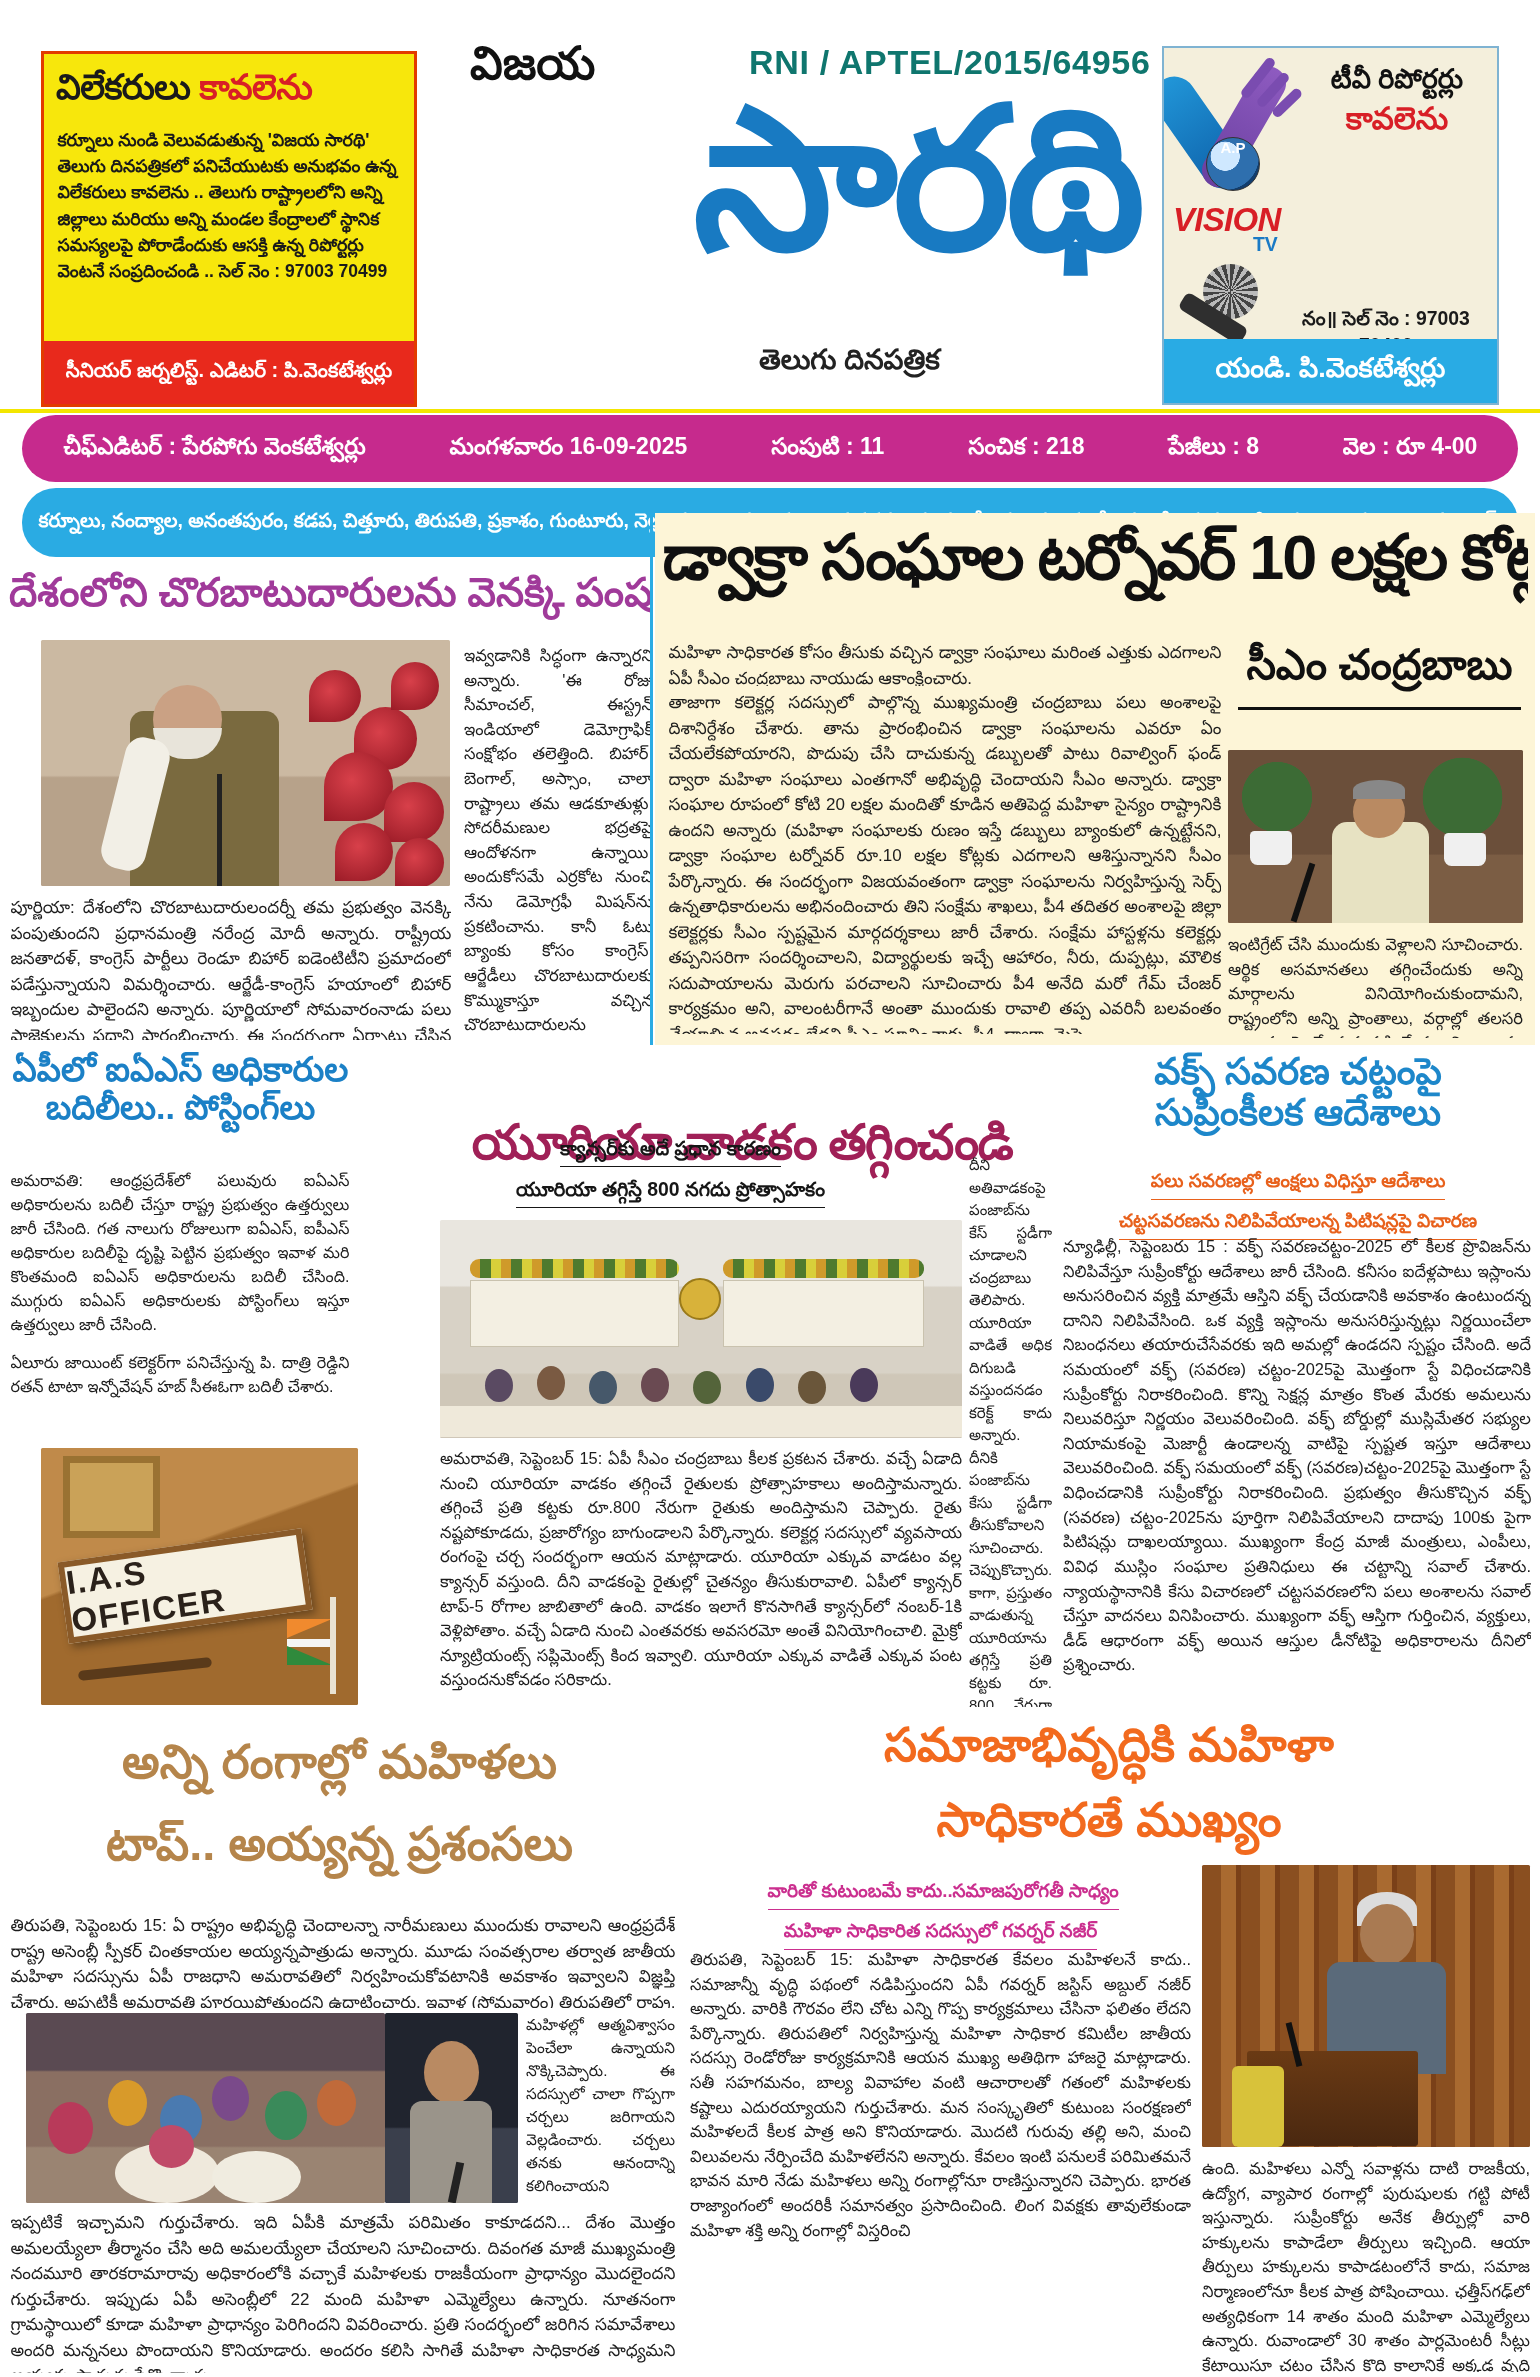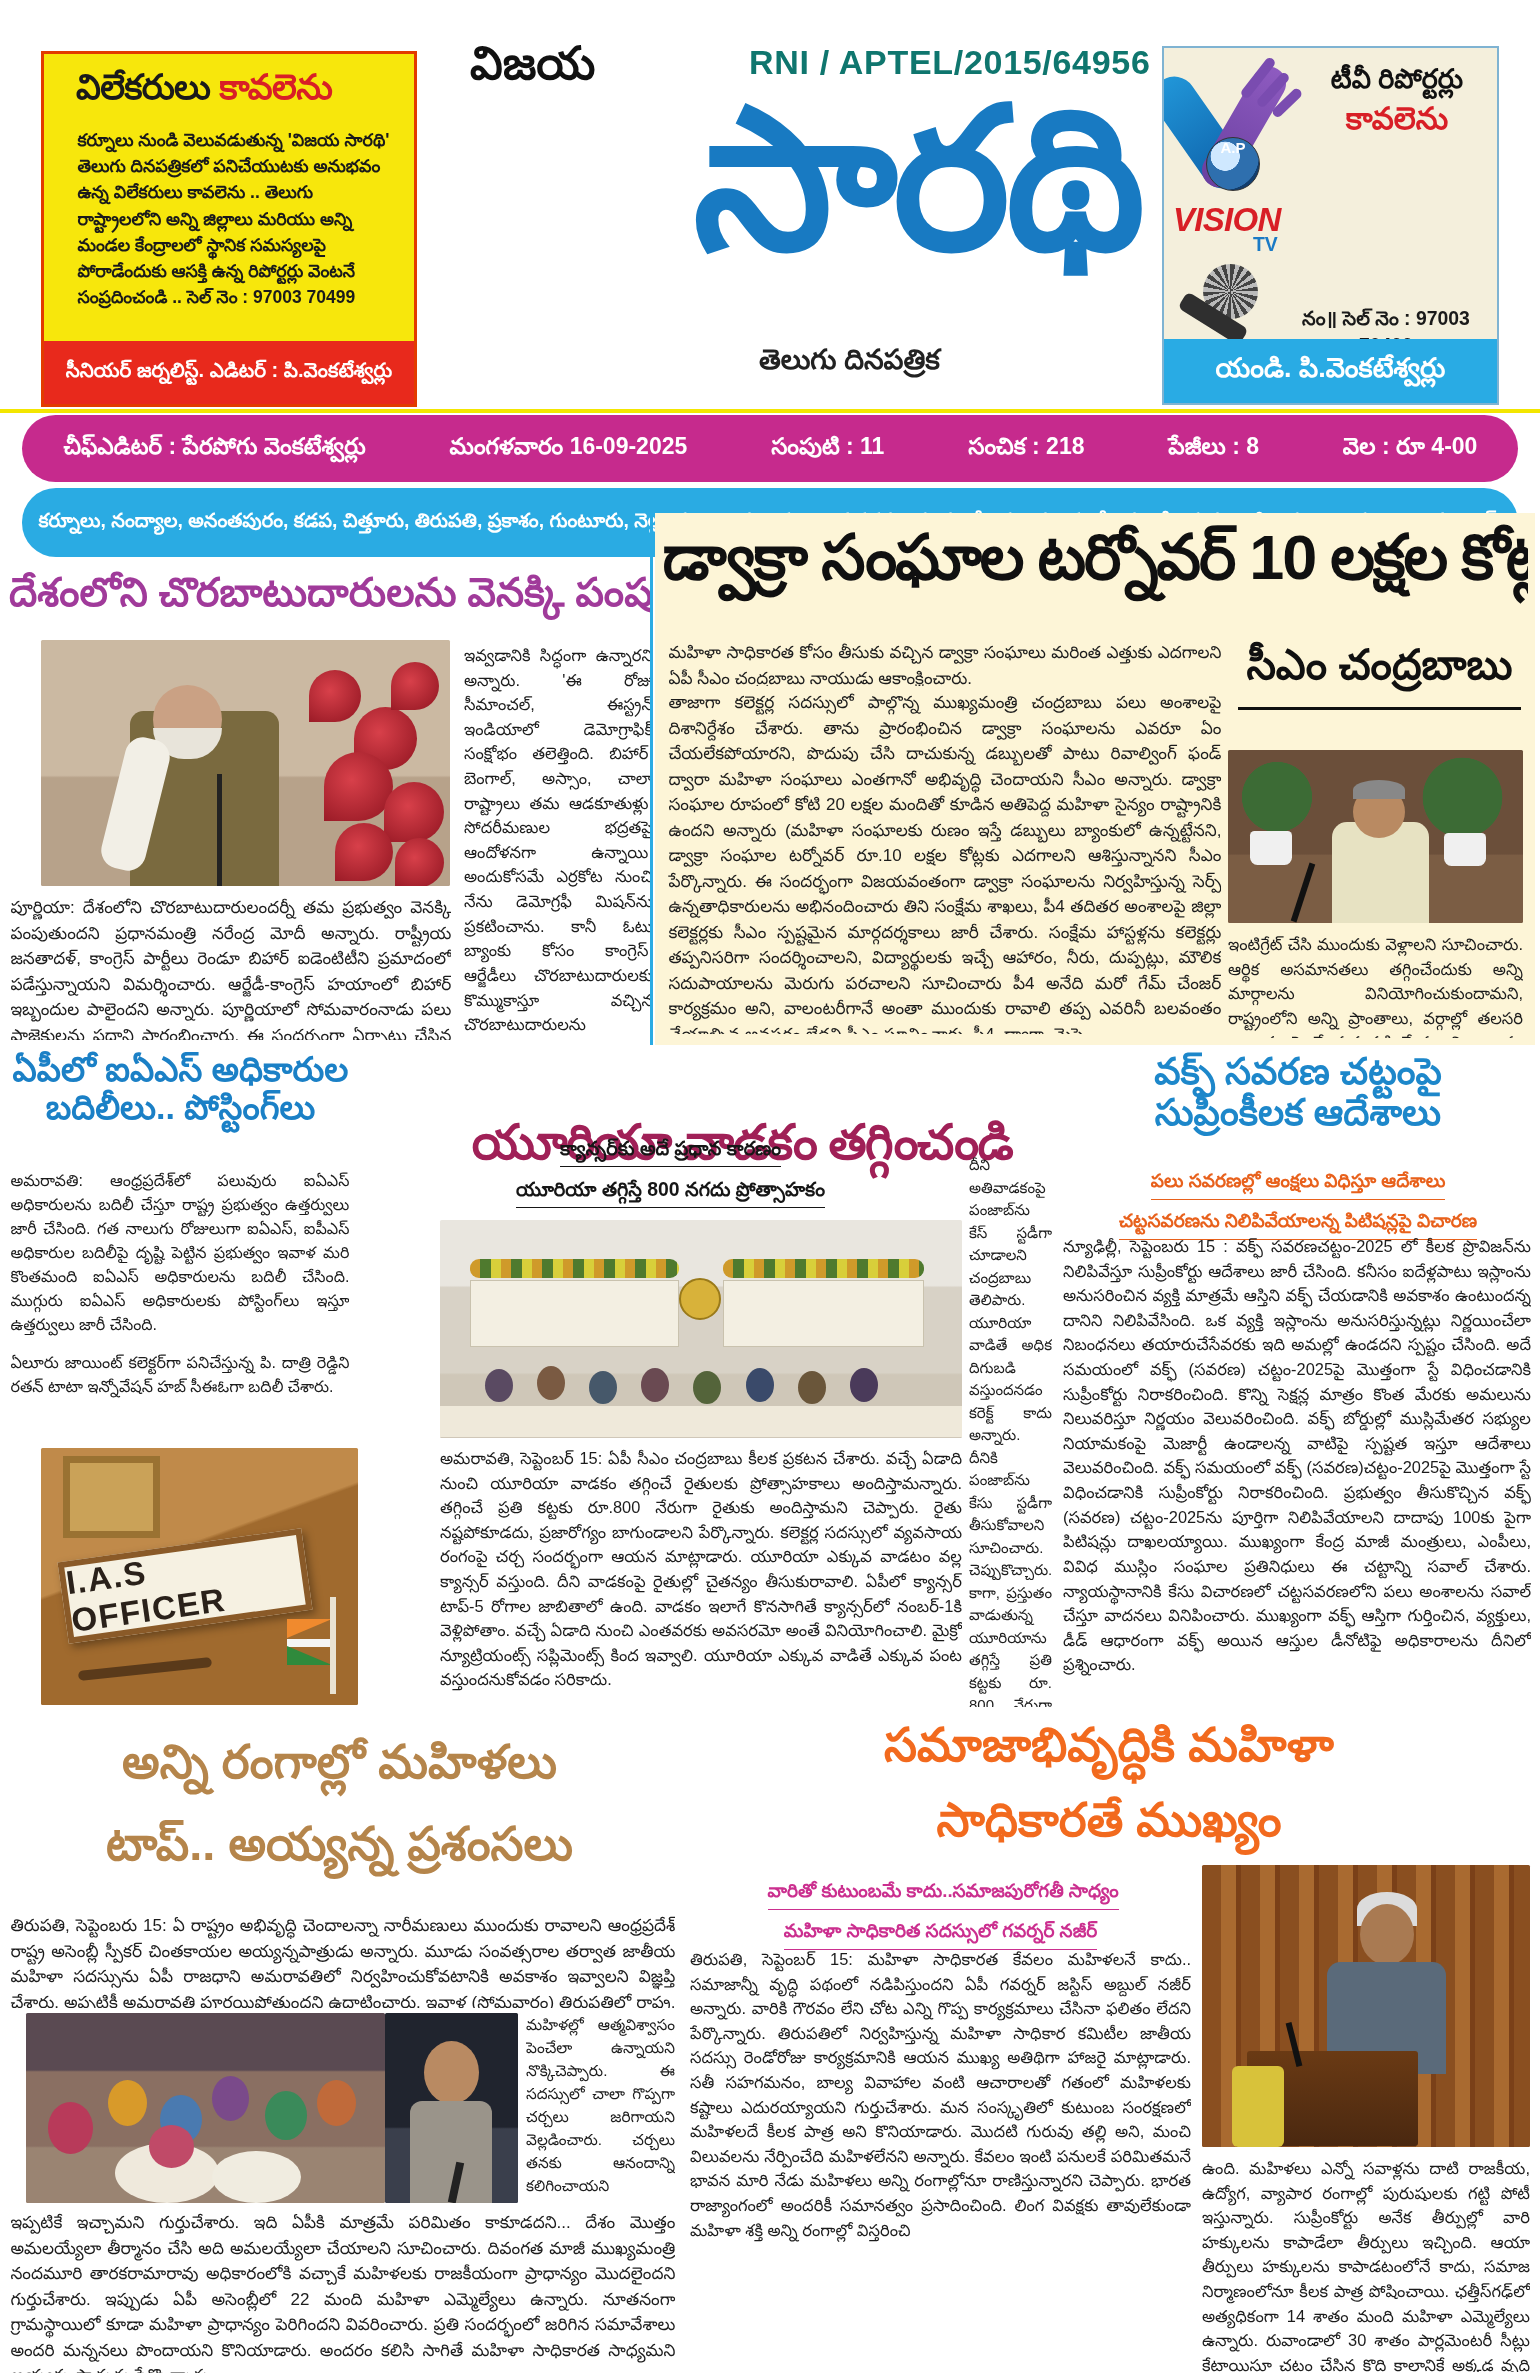--- a/index.html
+++ b/index.html
@@ -81,21 +81,21 @@
   .ph-gov{background:repeating-linear-gradient(90deg,#8a4f20 0 19.4px,#a96a30 19.4px 34px,#7a4018 34px 39px);}
   .head-skin{position:absolute;border-radius:50%;background:#b98a62;}
   .hair-white{position:absolute;border-radius:50% 50% 0 0;background:#dcdcdc;}
   .lectern{position:absolute;background:linear-gradient(180deg,#6a3a14,#4a2810);border-radius:3px;}
 </style>
 </head>
 <body>
 
 <div class="page">
 
-  <div class="abs left-ad" style="left:41px;top:51px;width:376px;height:356px;padding-left:20px;">
+  <div class="abs left-ad" style="left:41px;top:51px;width:376px;height:356px;">
     <div class="ad-head">
       <span>విలేకరులు</span>
       <span style="color:#d81f26;">కావలెను</span>
     </div>
     <div class="ad-body">కర్నూలు నుండి వెలువడుతున్న 'విజయ సారథి' తెలుగు దినపత్రికలో పనిచేయుటకు అనుభవం ఉన్న విలేకరులు కావలెను .. తెలుగు రాష్ట్రాలలోని అన్ని జిల్లాలు మరియు అన్ని మండల కేంద్రాలలో స్థానిక సమస్యలపై పోరాడేందుకు ఆసక్తి ఉన్న రిపోర్టర్లు వెంటనే సంప్రదించండి .. సెల్ నెం : 97003 70499</div>
     <div class="ad-foot">సీనియర్ జర్నలిస్ట్. ఎడిటర్ : పి.వెంకటేశ్వర్లు</div>
   </div>
 
   <div class="abs masthead-small" style="left:470px;top:36px;">విజయ</div>
   <div class="abs masthead-rni" style="left:749px;top:43px;">RNI / APTEL/2015/64956</div>

